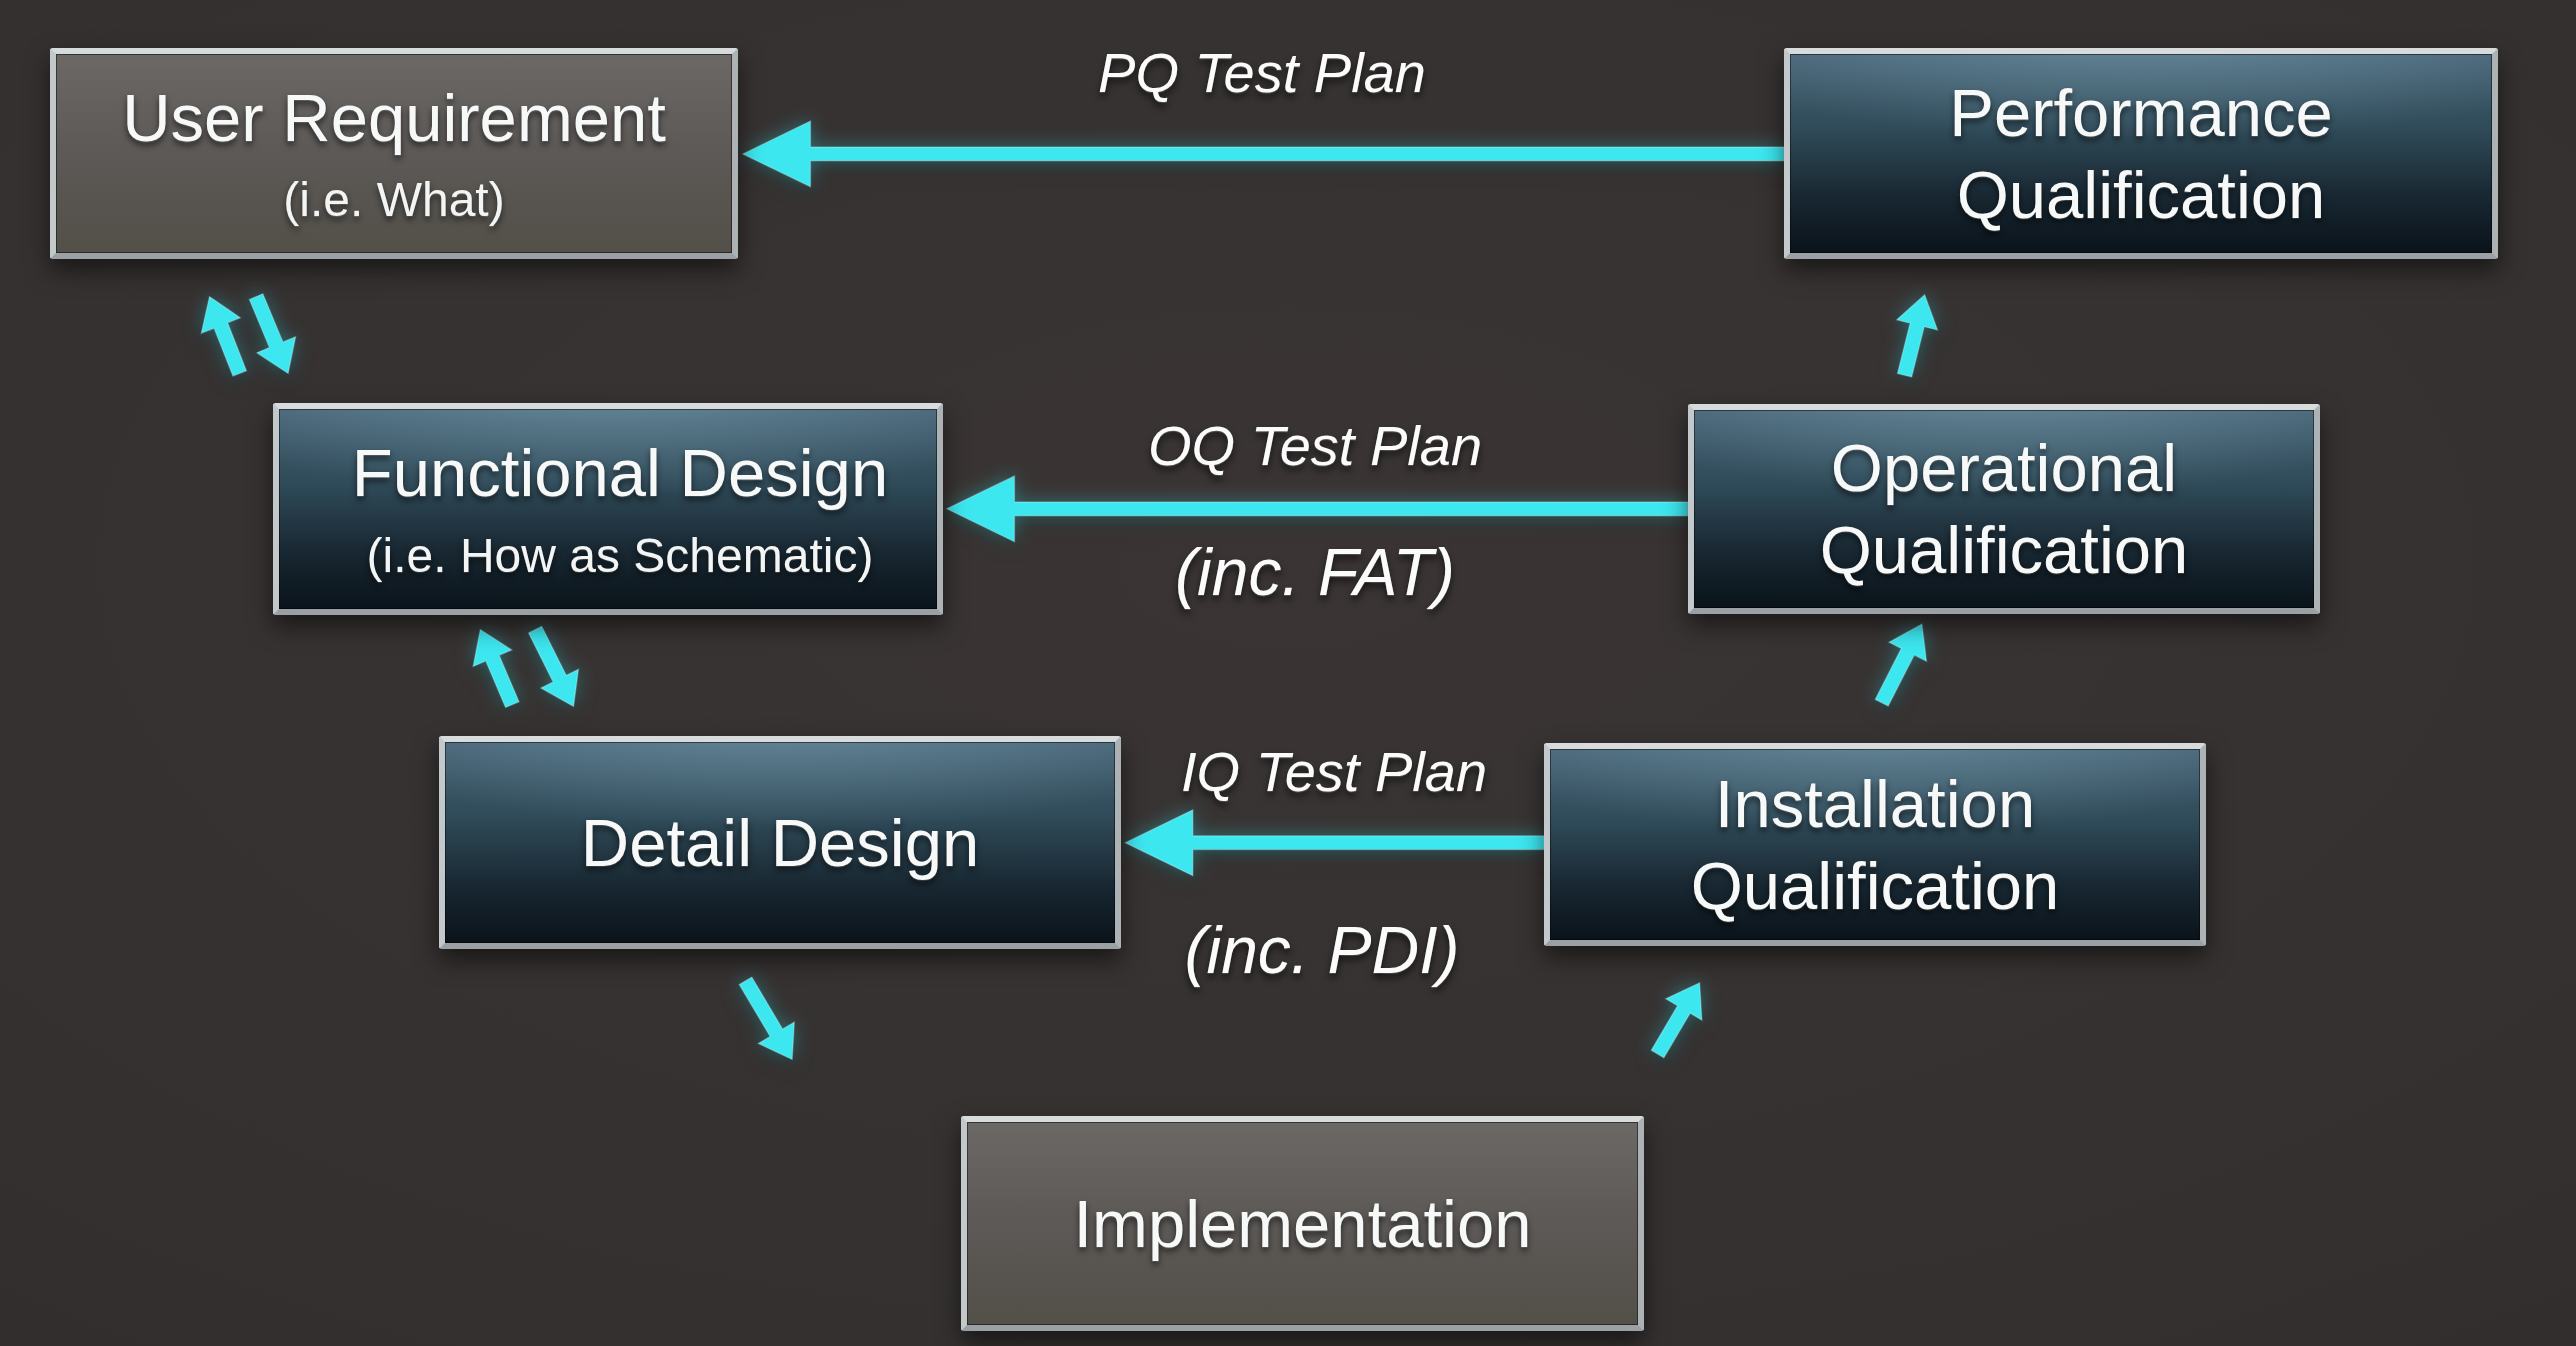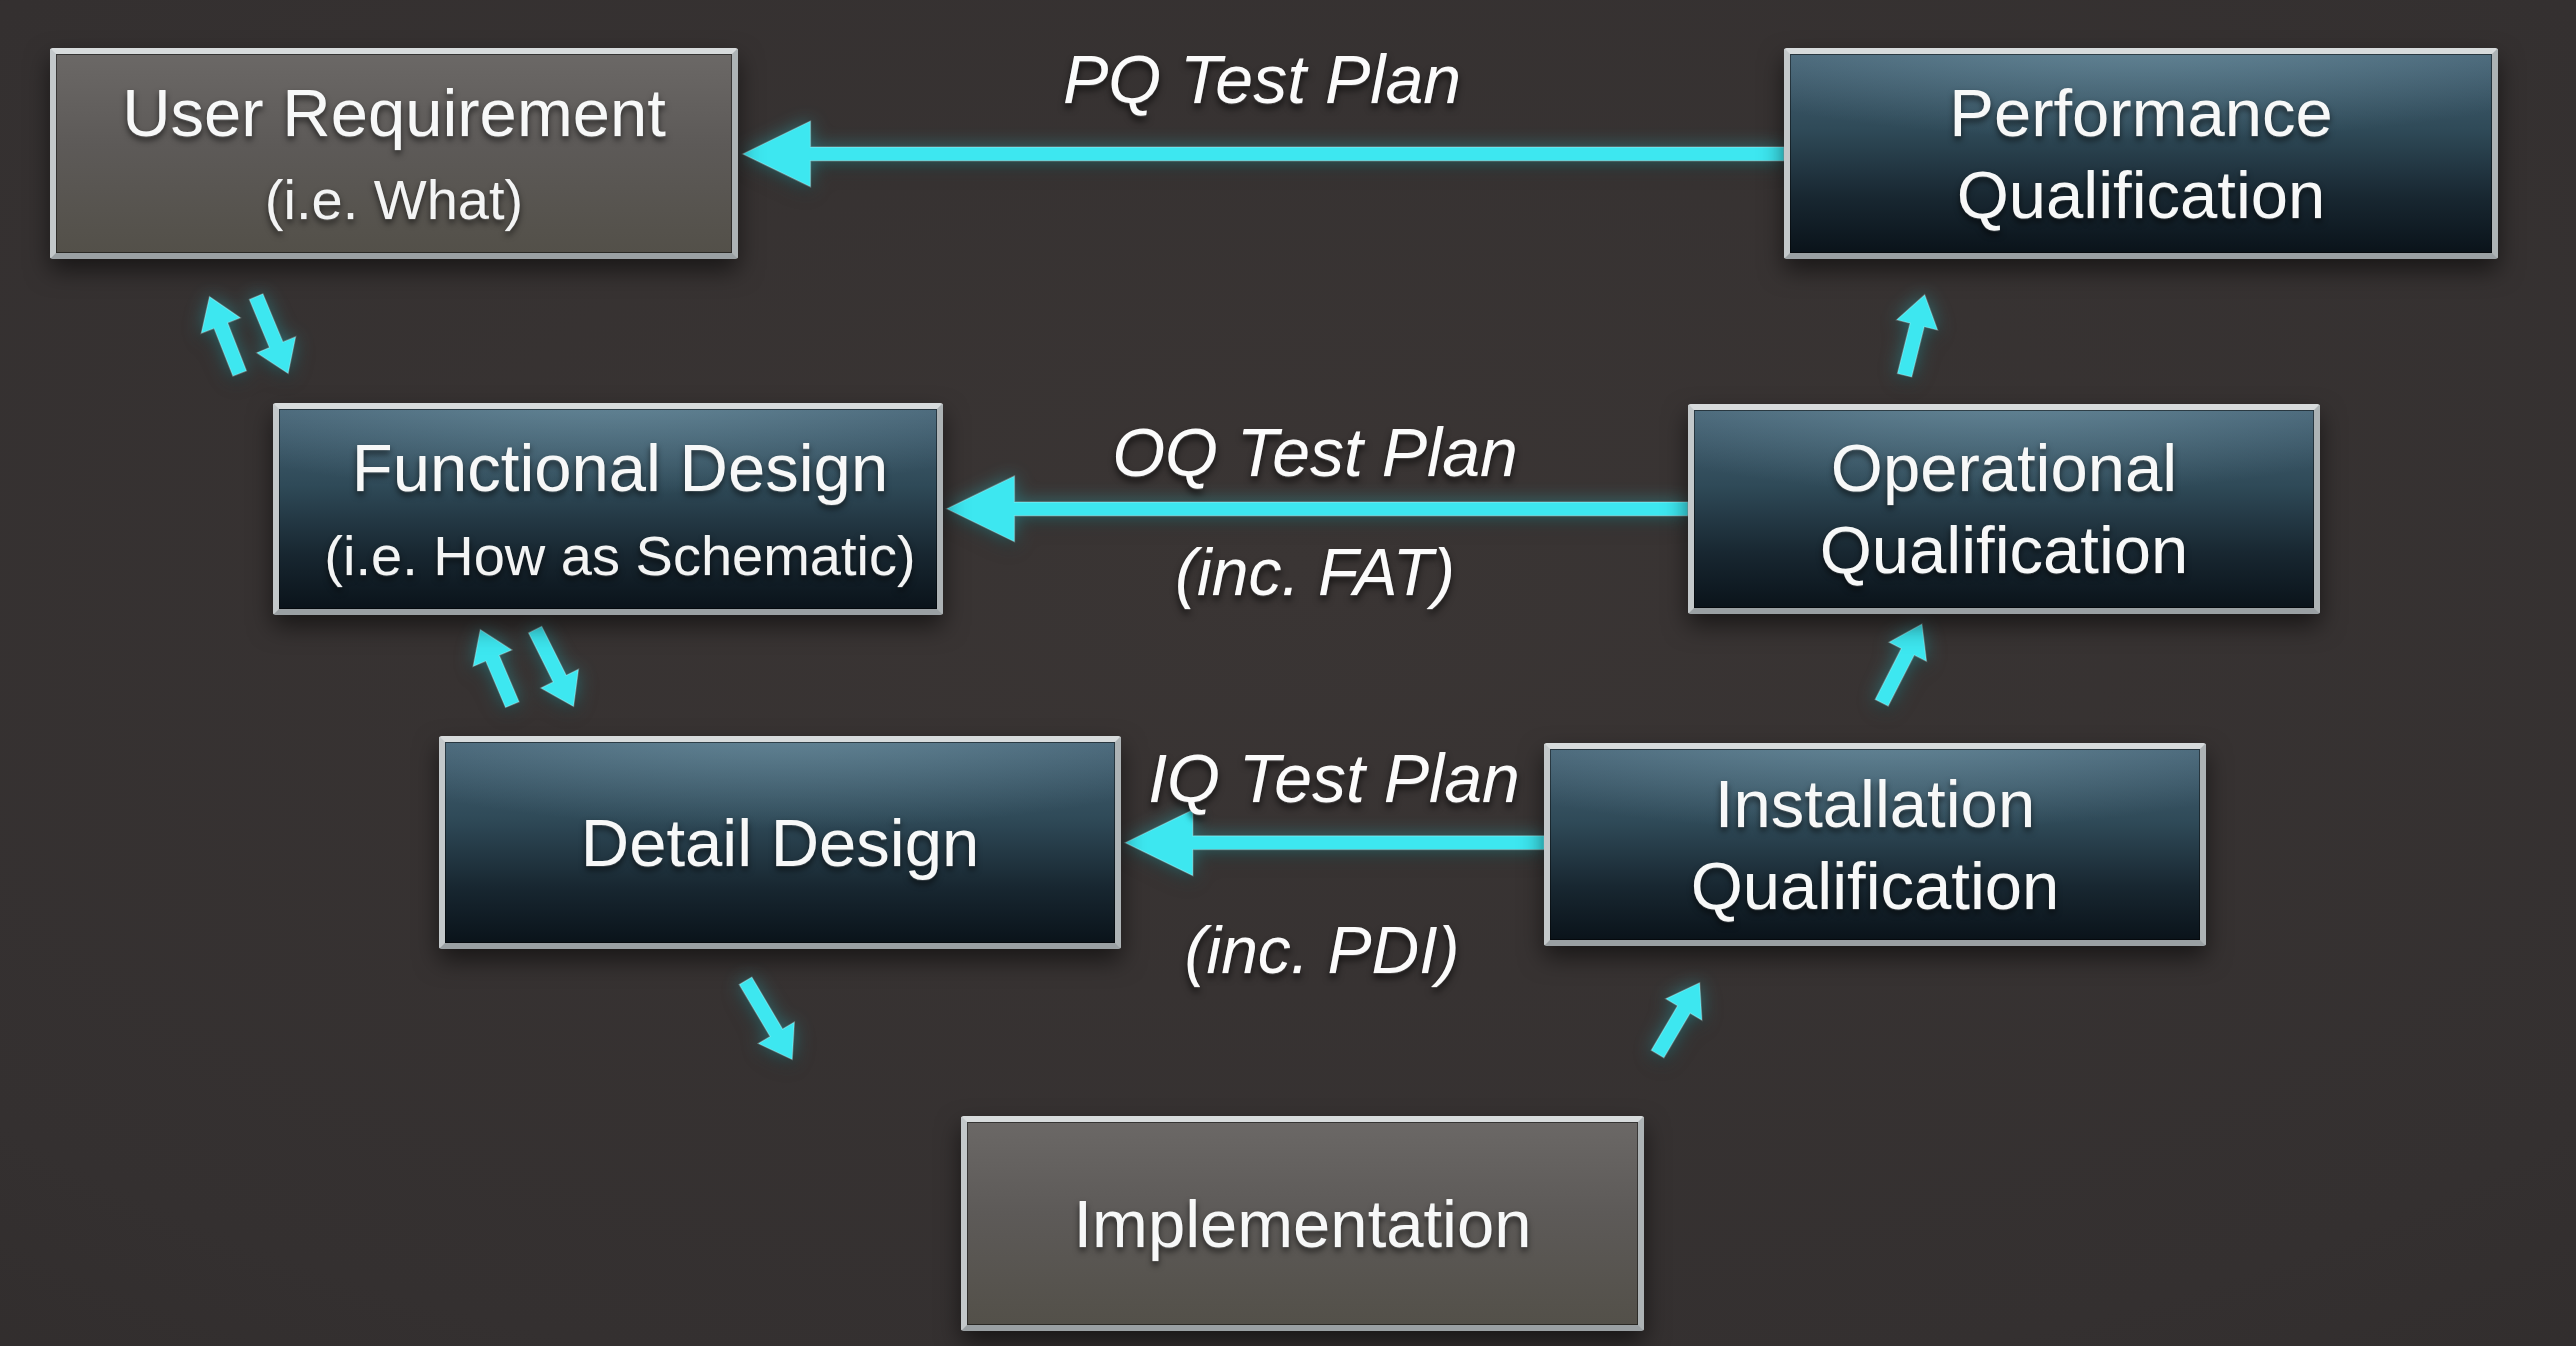--- a/index.html
+++ b/index.html
@@ -30,28 +30,28 @@
       linear-gradient(180deg,#446072 0%, #2f4a58 38%, #182731 72%, #0a131a 100%);
   }
   .box-title{
     color:#f7f8f8;
     font-size:67px;line-height:1.22;
     white-space:pre-line;
     text-shadow:0 3.7px 6.4px rgba(0,0,0,.6), 0 0.9px 0 rgba(255,255,255,.22);
   }
   .box-subtitle{
     color:#f3f4f4;
-    font-size:56px;line-height:1.25;margin-top:12px;
+    font-size:48px;line-height:1.25;margin-top:12px;
     text-shadow:0 3.7px 6.4px rgba(0,0,0,.6), 0 0.9px 0 rgba(255,255,255,.2);
   }
   .alabel{
     position:absolute;
     transform:translateX(-50%);
     color:#fbfbfb;
-    font-size:68px;font-style:italic;
+    font-size:56px;font-style:italic;
     white-space:nowrap;
     text-shadow:0 4.6px 7.3px rgba(0,0,0,.65), 0 0.9px 0 rgba(255,255,255,.25);
   }
   .alabel.sub{font-size:66px;}
   
   #box-ur{left:50px;top:48px;width:688px;height:211px;}
   #box-pq{left:1784px;top:48px;width:714px;height:211px;}
   #box-fd{left:273px;top:403px;width:670px;height:212px;padding-left:24px;}
   #box-oq{left:1688px;top:404px;width:632px;height:210px;}
   #box-dd{left:439px;top:736px;width:682px;height:213px;}

